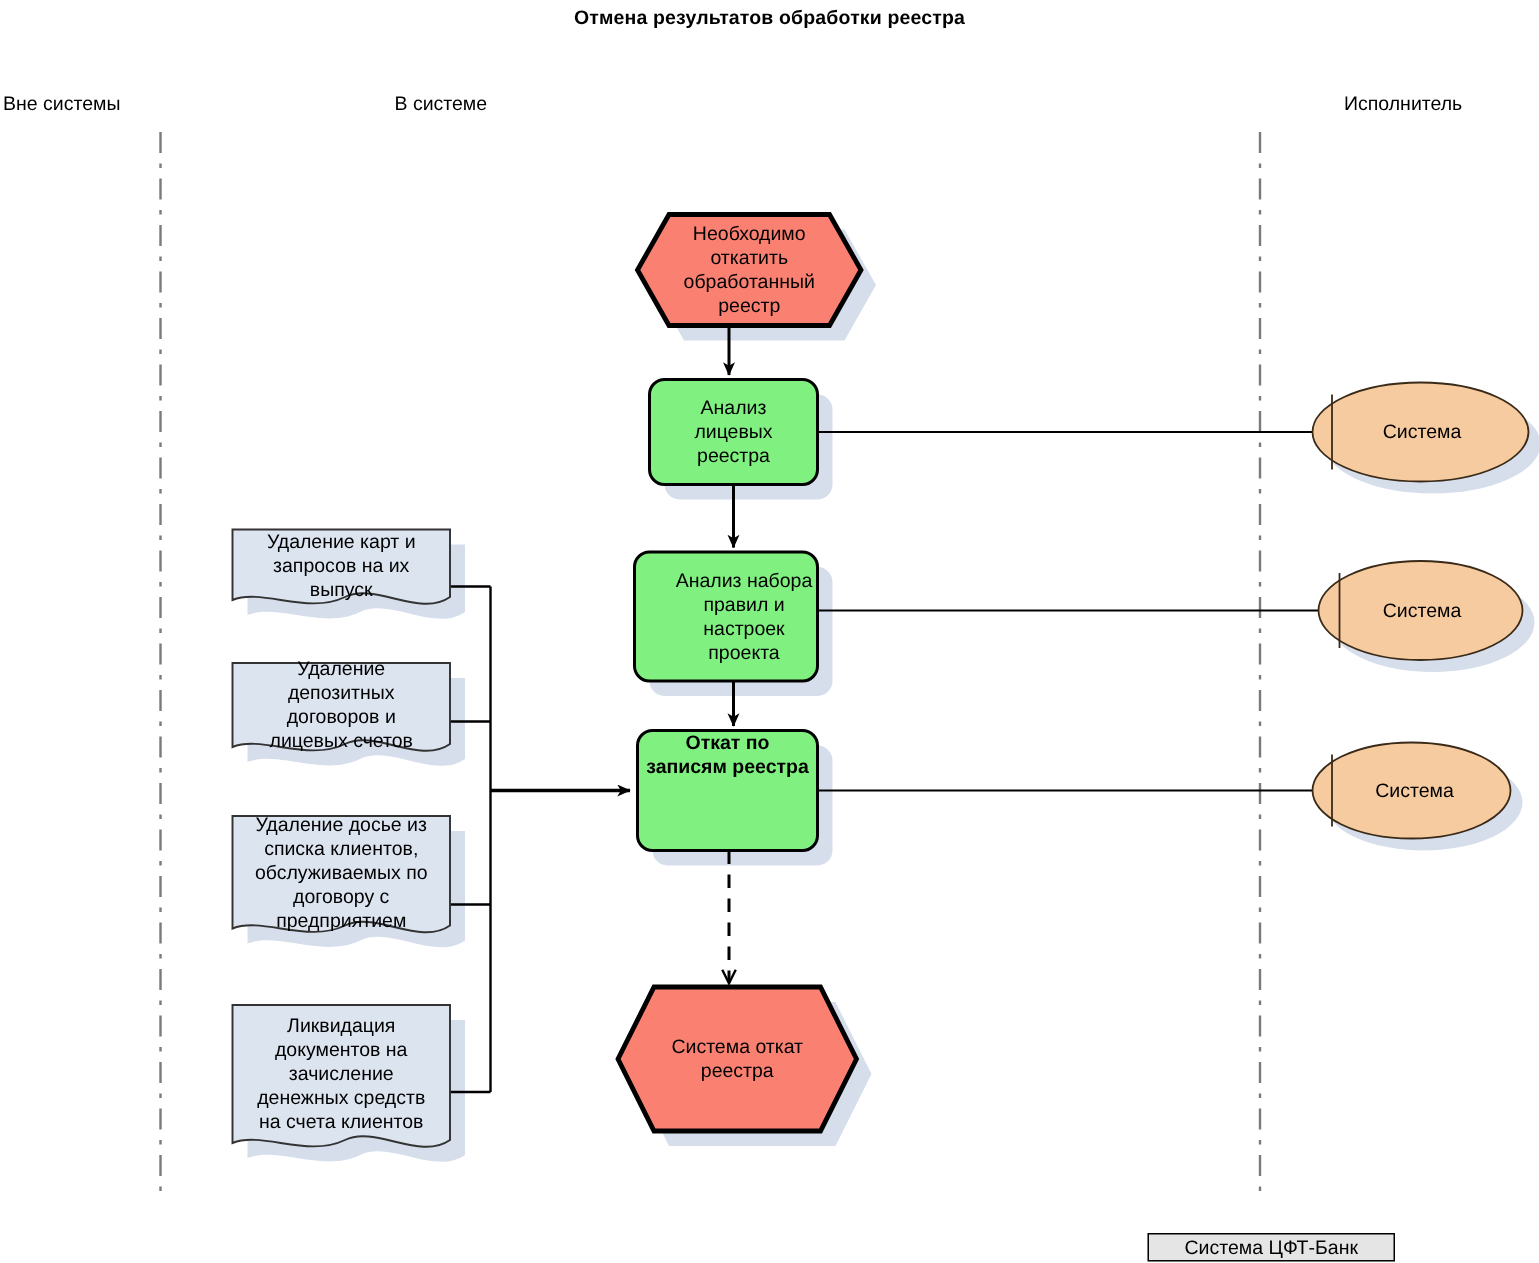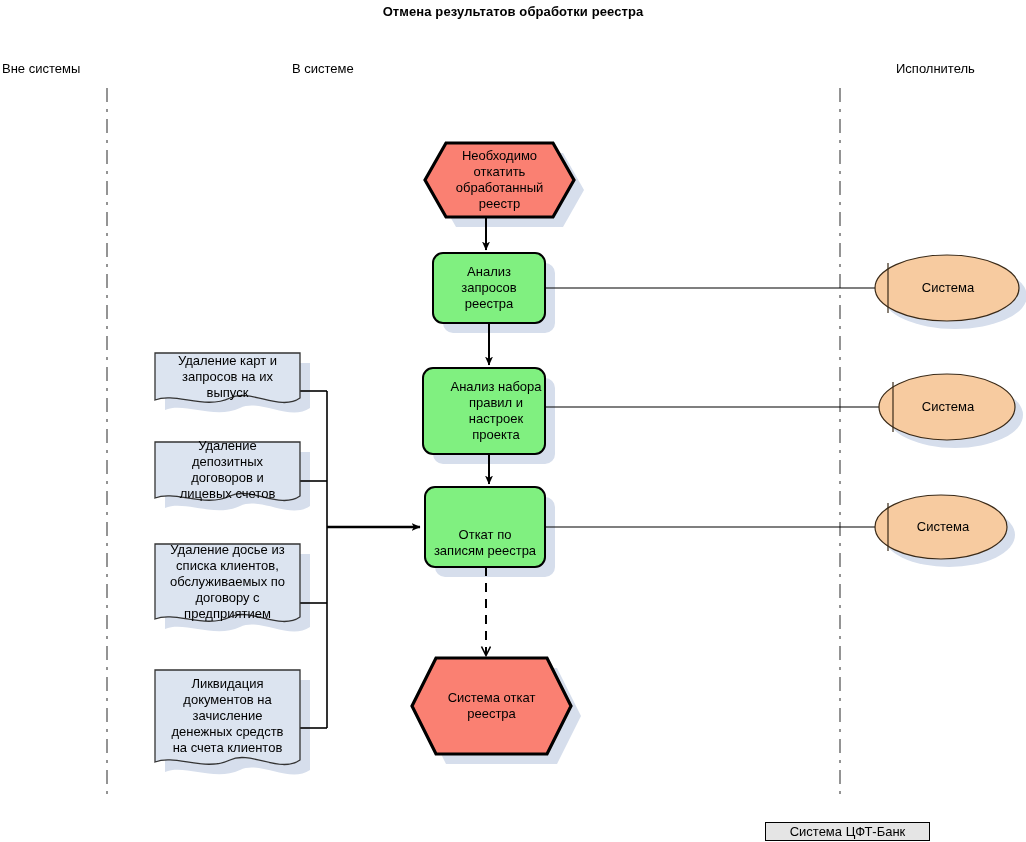--- a/index.html
+++ b/index.html
@@ -30,21 +30,21 @@
     font-size: 13px;
     font-weight: bold;
     letter-spacing: 0.1px;
   }
   .lane-header {
     position: absolute;
     font-size: 13px;
     white-space: nowrap;
   }
   .lane-left   { left: 2px;  top: 61px; text-align: center; }
-  .lane-mid    { left: 263px; top: 61px; margin-left: 29px; }
+  .lane-mid    { left: 263px; top: 61px; }
   .lane-right  { left: 896px; top: 61px; }
 
   .node-text {
     position: absolute;
     display: flex;
     align-items: center;
     justify-content: center;
     text-align: center;
     font-size: 13px;
     line-height: 16px;
@@ -147,27 +147,27 @@
 
 <div class="lane-header lane-left">Вне системы</div>
 <div class="lane-header lane-mid">В системе</div>
 <div class="lane-header lane-right">Исполнитель</div>
 
 <div class="node-text" style="left:425px; top:143px; width:149px; height:74px;">Необходимо
 откатить
 обработанный
 реестр</div>
 <div class="node-text" style="left:433px; top:253px; width:112px; height:70px;">Анализ
-запросов
+лицевых
 реестра</div>
 <div class="node-text" style="left:423px; top:368px; width:122px; height:86px;margin-left:12px;">Анализ набора
 правил и
 настроек
 проекта</div>
-<div class="node-text" style="left:425px; top:503px; width:120px; height:80px;">Откат по
+<div class="node-text" style="left:425px; top:463px; width:120px; height:80px;font-weight:bold;">Откат по
 записям реестра</div>
 <div class="node-text" style="left:412px; top:658px; width:159px; height:96px;">Система откат
 реестра</div>
 
 <div class="node-text" style="left:155px; top:353px; width:145px; height:48px;">Удаление карт и
 запросов на их
 выпуск</div>
 <div class="node-text" style="left:155px; top:442px; width:145px; height:56px;">Удаление
 депозитных
 договоров и

